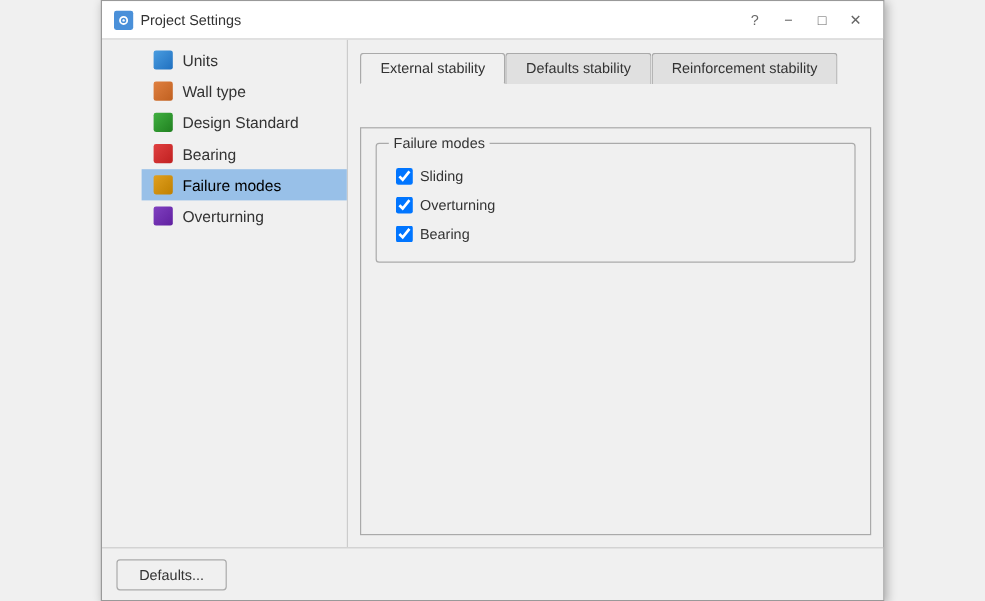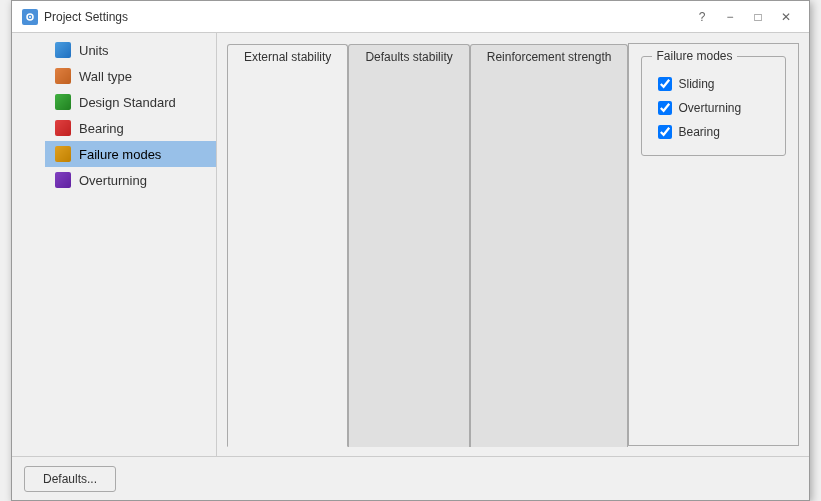--- a/index.html
+++ b/index.html
@@ -8,21 +8,21 @@
       font-size: 13px;
       background: #f0f0f0;
       display: flex;
       justify-content: center;
       align-items: center;
       width: 821px;
       height: 501px;
       overflow: hidden;
     }
     .dialog {
-      width: 799px;
+      width: 653px;
       height: 501px;
       background: #f0f0f0;
       border: 1px solid #999;
       box-shadow: 2px 2px 8px rgba(0,0,0,0.3);
       display: flex;
       flex-direction: column;
     }
     .title-bar {
       background: #fff;
       border-bottom: 1px solid #ccc;
@@ -102,21 +102,23 @@
     .icon-units { background: linear-gradient(135deg, #4a9de0, #2070c0); border-radius: 2px; }
     .icon-walltype { background: linear-gradient(135deg, #e08040, #c06020); border-radius: 2px; }
     .icon-design { background: linear-gradient(135deg, #40b040, #208020); border-radius: 2px; }
     .icon-seismic { background: linear-gradient(135deg, #e04040, #c02020); border-radius: 2px; }
     .icon-failure { background: linear-gradient(135deg, #e0a020, #c08000); border-radius: 2px; }
     .icon-methodology { background: linear-gradient(135deg, #8040c0, #6020a0); border-radius: 2px; }
     .icon-advanced { background: linear-gradient(135deg, #40a0e0, #2080c0); border-radius: 2px; }
     .main-content {
       flex: 1;
       display: flex;
+      flex-direction: column;
       padding: 10px;
+      gap: 37px;
     }
     .tabs {
       display: flex;
       gap: 0;
       margin-bottom: 0;
     }
     .tab {
       padding: 5px 16px;
       background: #e0e0e0;
       border: 1px solid #aaa;
@@ -250,21 +252,21 @@
     <div class="main-content">
 
       <div class="tabs">
         <div class="tab active">
           <span>External stability</span>
         </div>
         <div class="tab">
           <span>Defaults stability</span>
         </div>
         <div class="tab">
-          <span>Reinforcement strength</span>
+          <span>Reinforcement stability</span>
         </div>
       </div>
 
       <div class="tab-content">
         <div class="group-box">
           <span class="group-box-legend">Failure modes</span>
           <div class="checkbox-row">
             <input type="checkbox" id="sliding" checked="" style="">
             <label class="checkbox-label" for="sliding">Sliding</label>
           </div>

